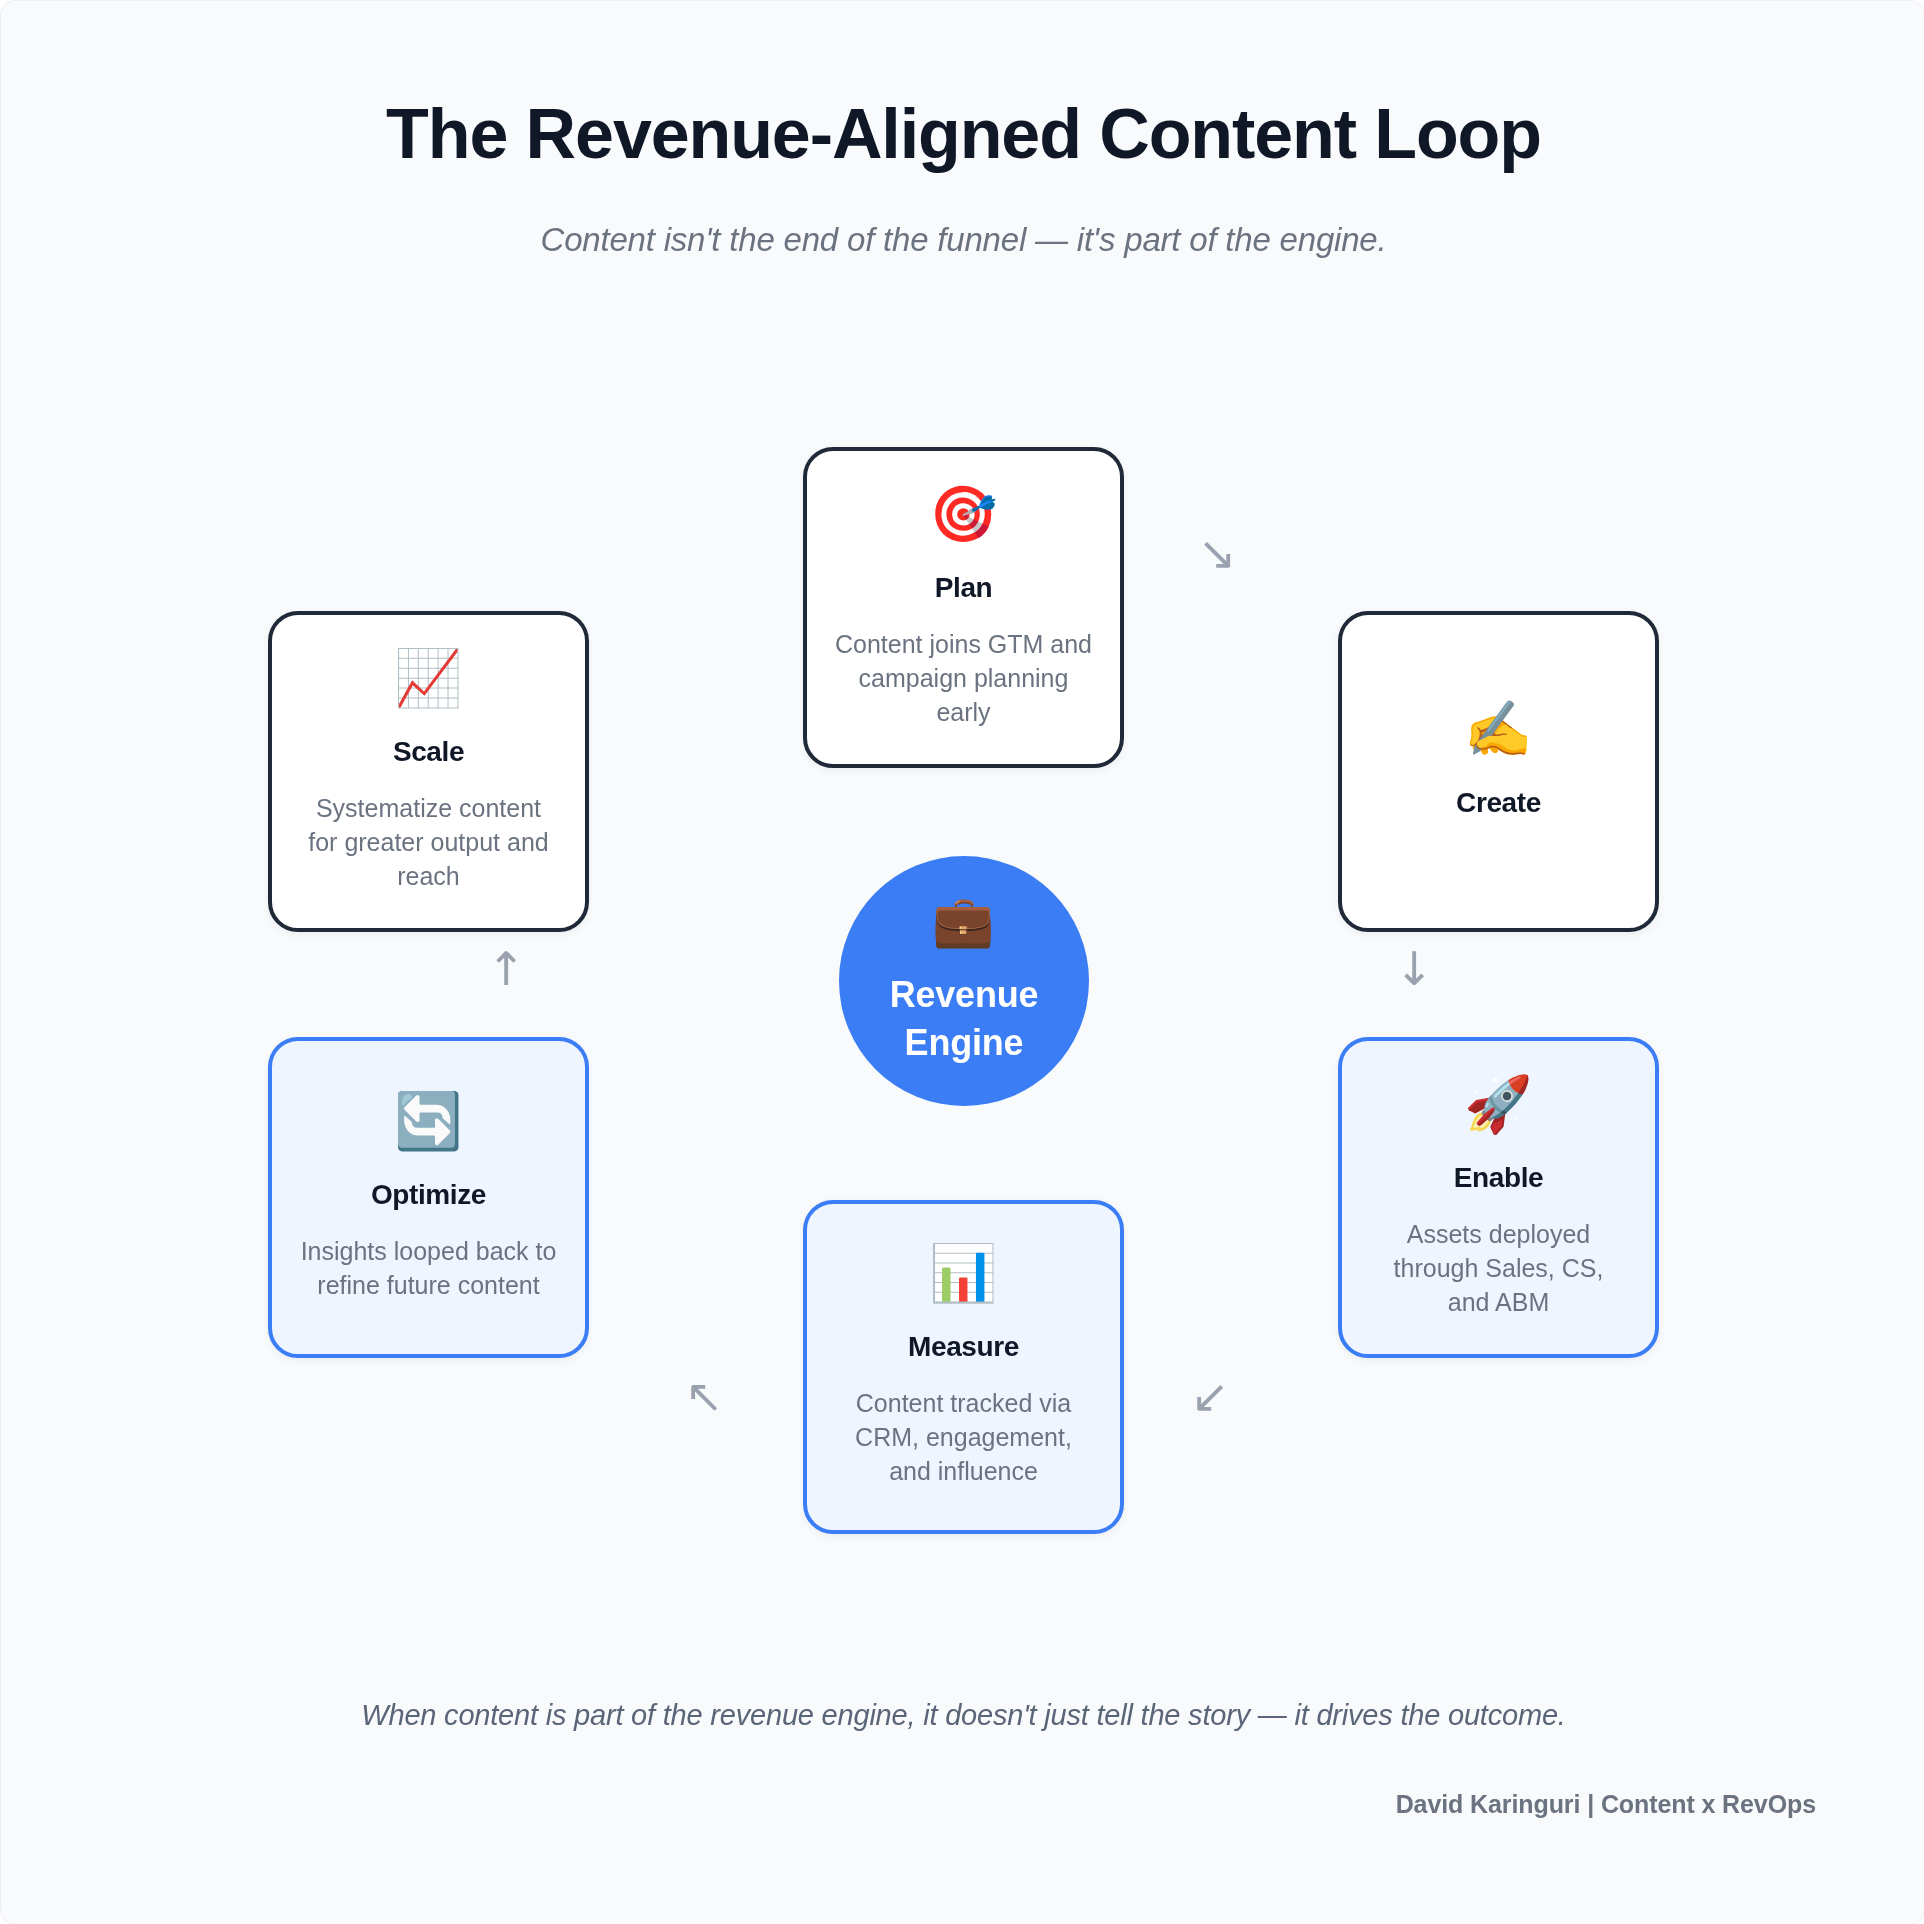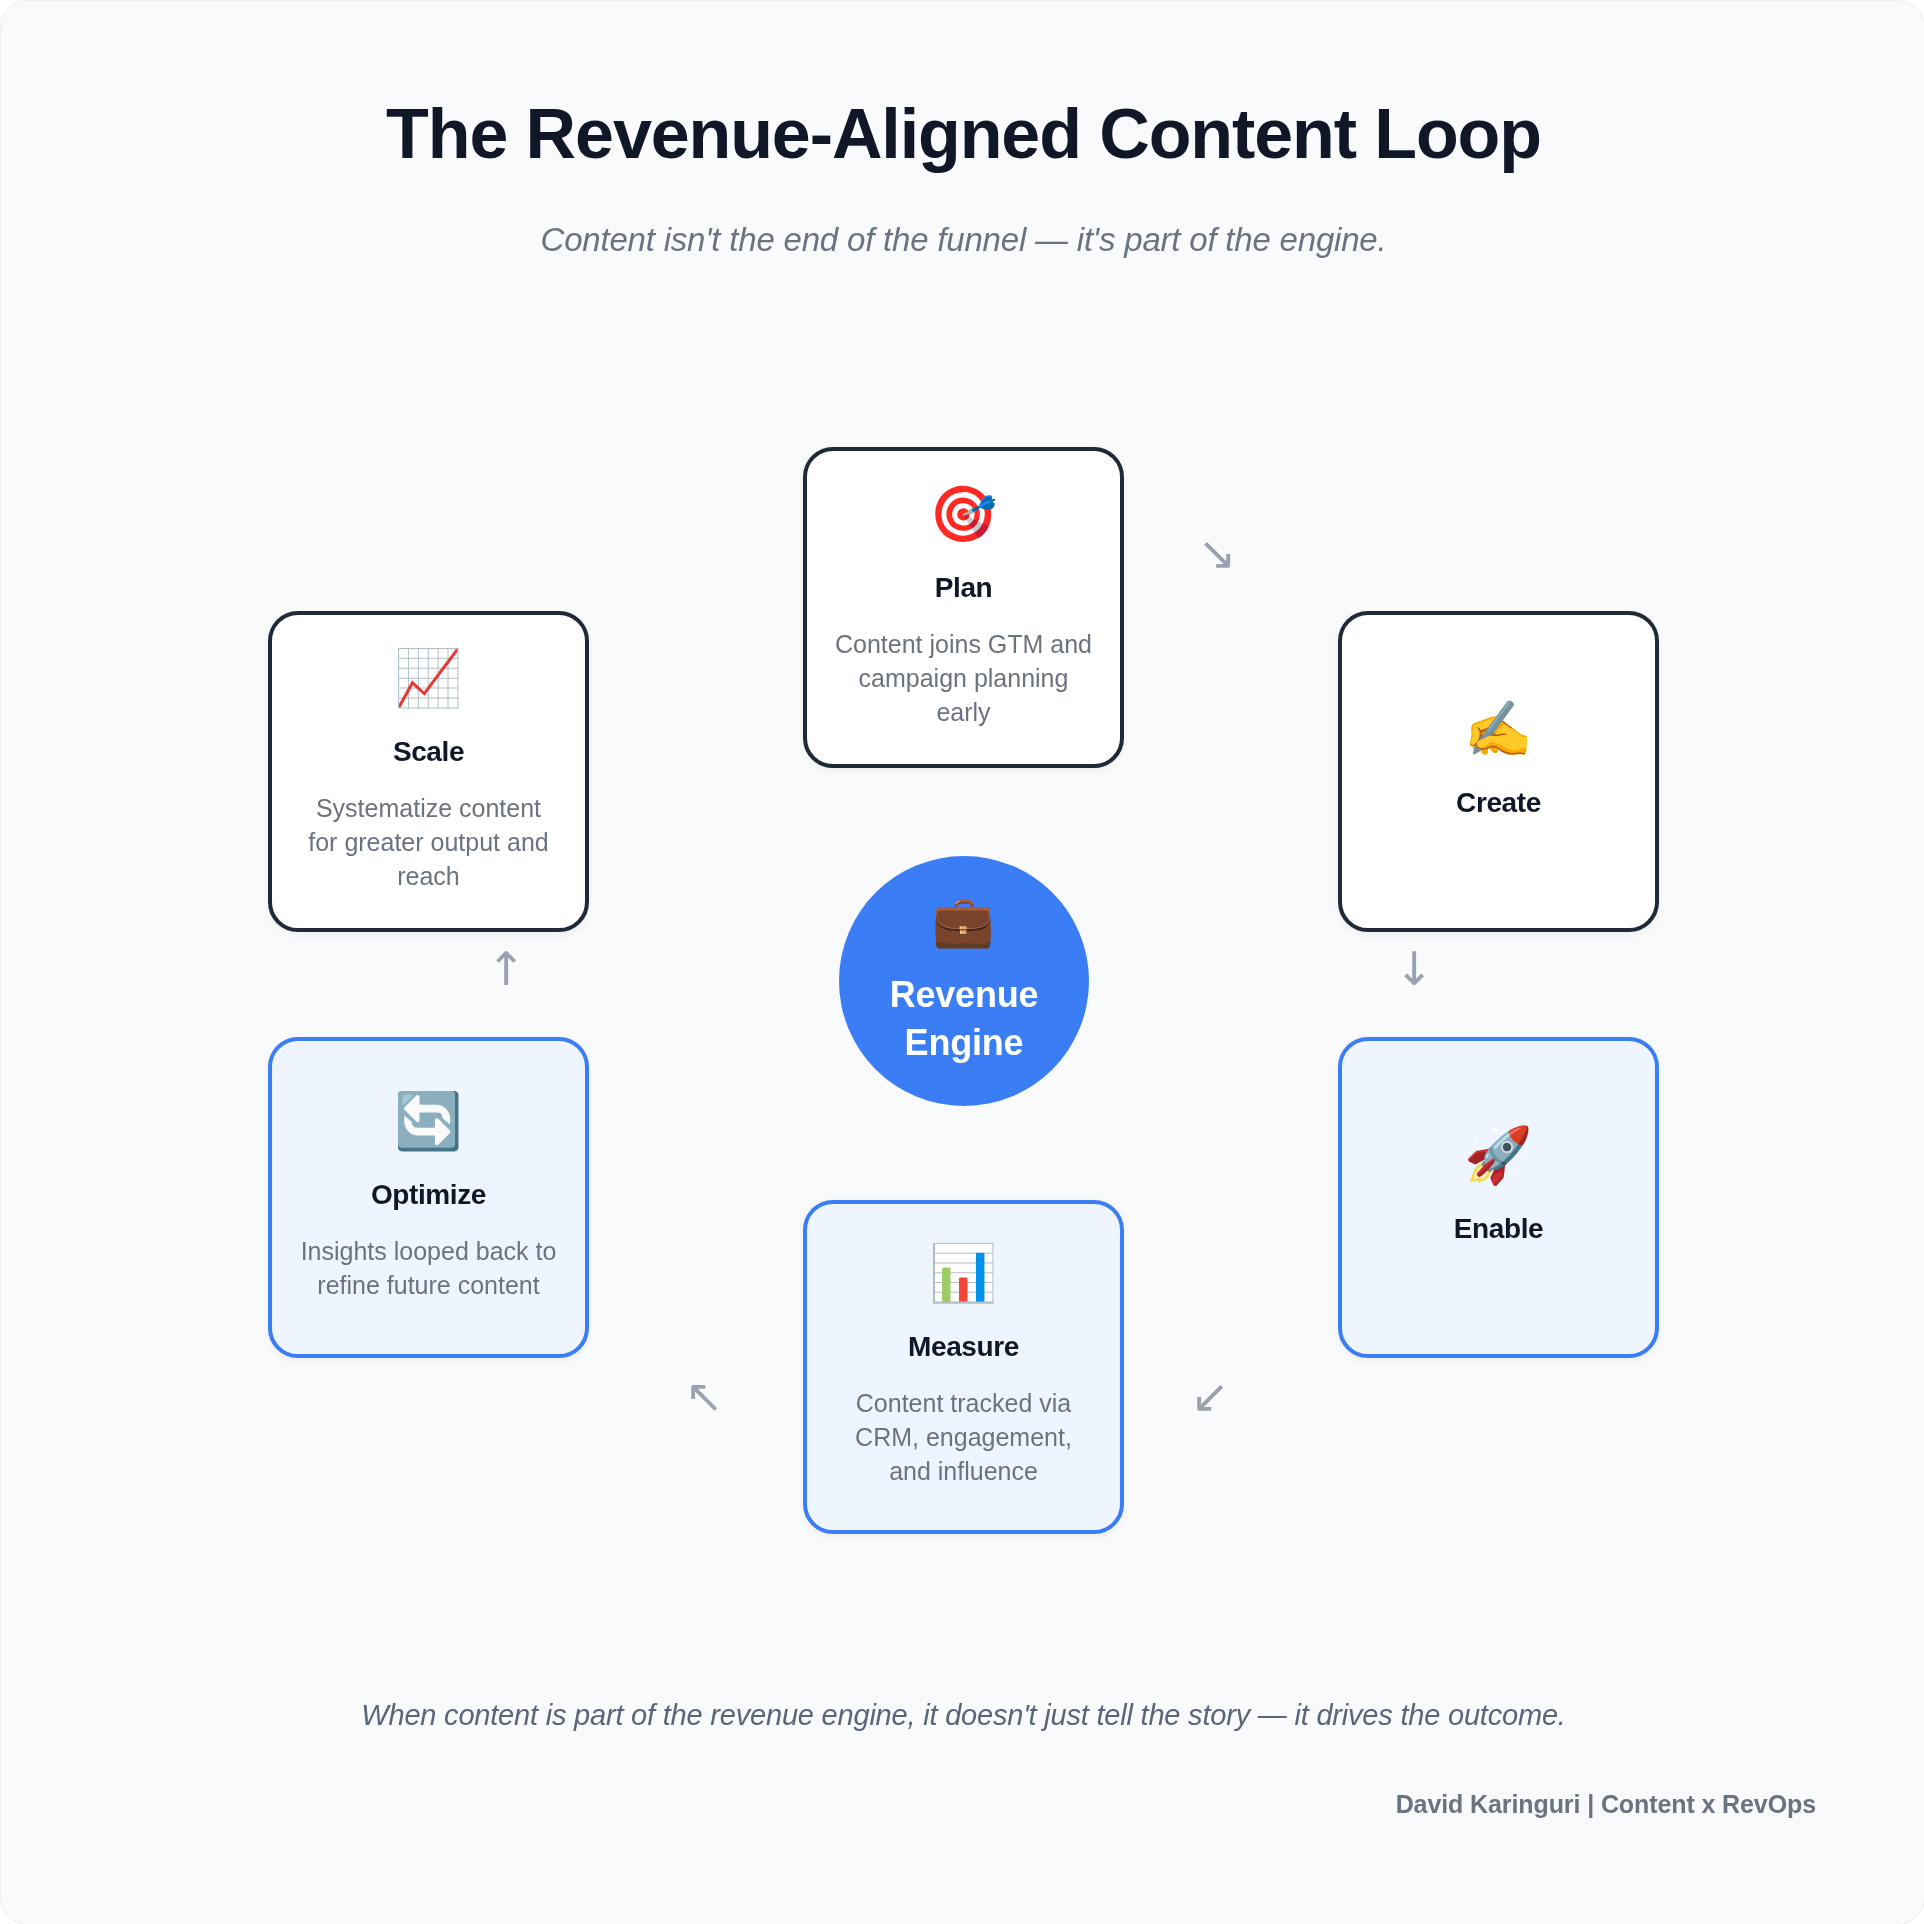--- a/index.html
+++ b/index.html
@@ -13,21 +13,21 @@
     font-family: "Liberation Sans", sans-serif;
     overflow: hidden;
   }
 
   #page {
     position: relative;
     width: 1925px;
     height: 1925px;
     box-sizing: border-box;
     background: #f8fafc;
-    border-radius: 28px;
+    border-radius: 15px;
     border: 1.8px solid #eceff3;
     overflow: hidden;
   }
 
   
   #header {
     position: absolute;
     left: 0;
     top: 96px;
     width: 1925px;
@@ -182,20 +182,21 @@
   </div>
 
   <div class="card" id="card-create">
     <div class="card-emoji">✍️</div>
     <div class="card-title">Create</div>
   </div>
 
   <div class="card accent" id="card-enable">
     <div class="card-emoji">🚀</div>
     <div class="card-title">Enable</div>
+    <div class="card-desc">Assets deployed through Sales, CS, and ABM</div>
   </div>
 
   <div class="card accent" id="card-measure">
     <div class="card-emoji">📊</div>
     <div class="card-title">Measure</div>
     <div class="card-desc">Content tracked via CRM, engagement, and influence</div>
   </div>
 
   <div class="card accent" id="card-optimize">
     <div class="card-emoji">🔄</div>

